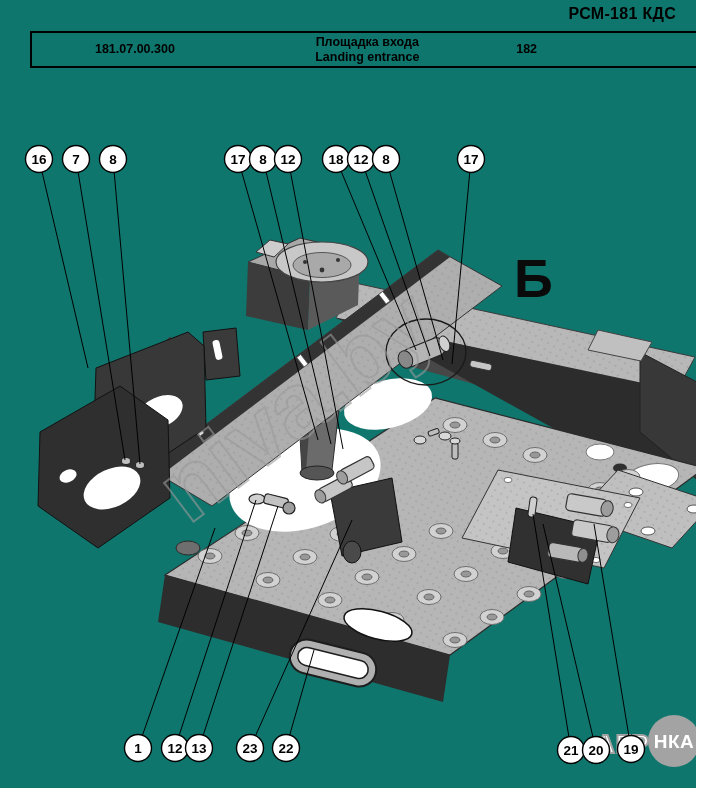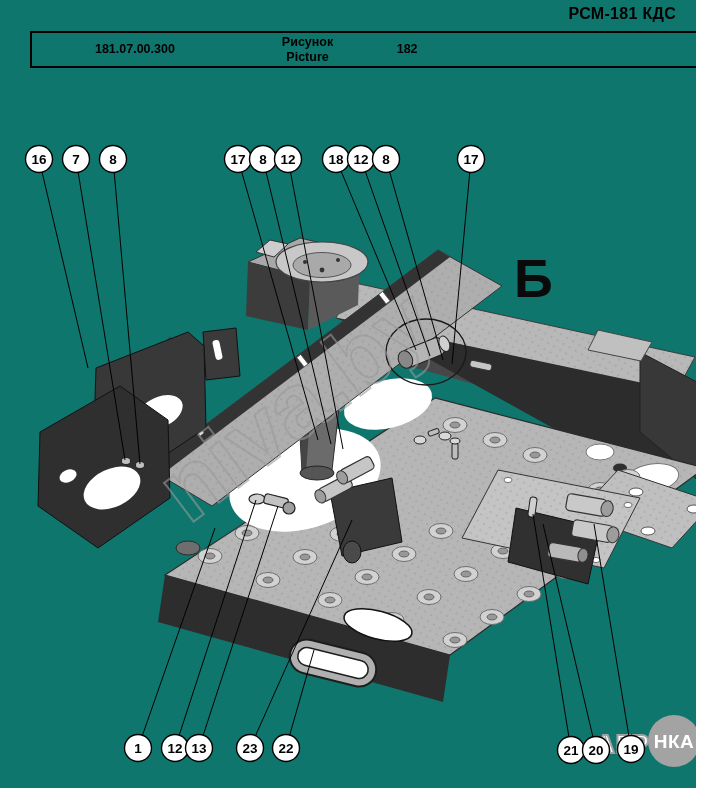--- a/index.html
+++ b/index.html
@@ -27,23 +27,23 @@
 </head>
 <body>
 
 <div class="page">
 
   <div class="doc-title">РСМ-181 КДС</div>
   <div class="head-rule"></div>
 
   <div class="title-table">
     <div class="cell c1">181.07.00.300</div>
-    <div class="cell c3">
-      <div>Рисунок</div>
-      <div>Picture</div>
+    <div class="cell c2">
+      <div>Площадка входа</div>
+      <div>Landing entrance</div>
     </div>
     <div class="cell c4">182</div>
   </div>
 
   <svg id="drawing-svg" width="722" height="788" viewBox="0 0 722 788" style="position:absolute;top:0;left:0;" xmlns="http://www.w3.org/2000/svg">
 
     <defs>
       <pattern id="dots" width="7" height="7" patternUnits="userSpaceOnUse" patternTransform="rotate(30)">
         <circle cx="2" cy="2" r="0.8" fill="#7d7d7d" opacity="0.55"></circle>
       </pattern>

